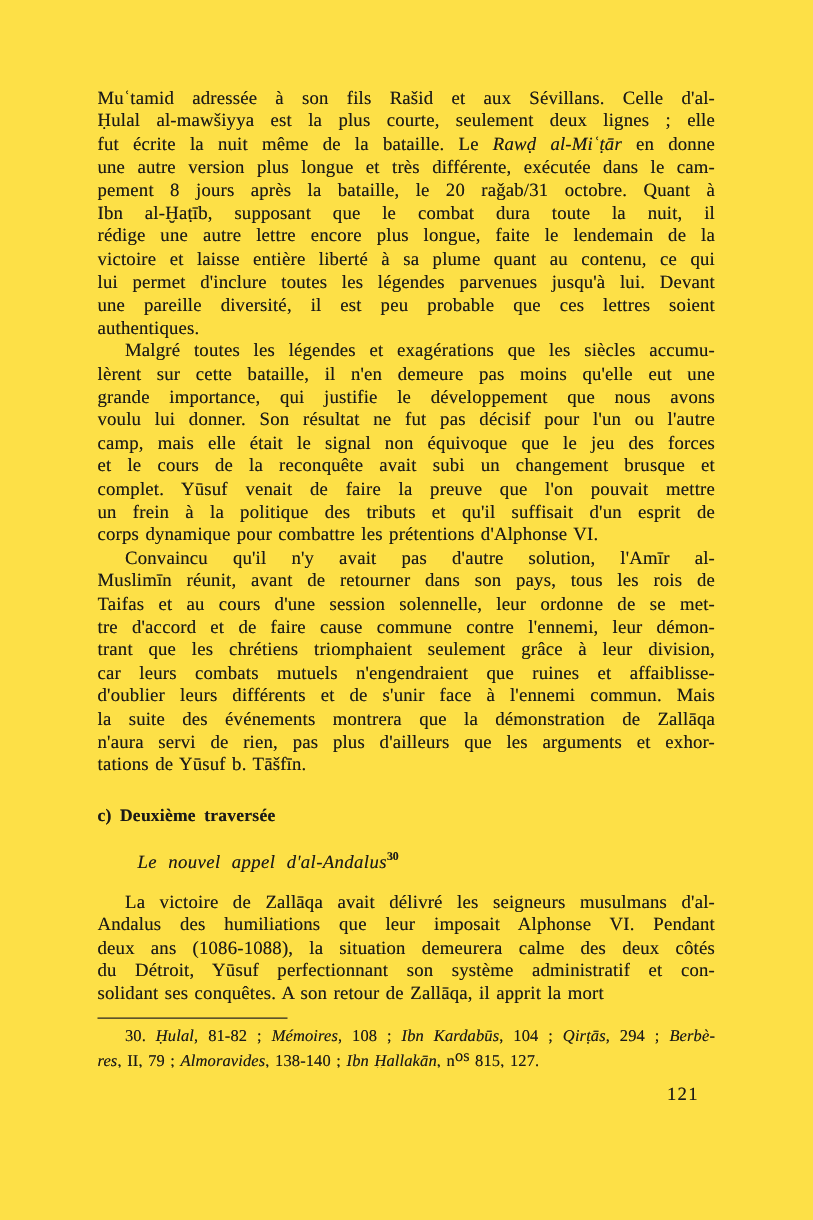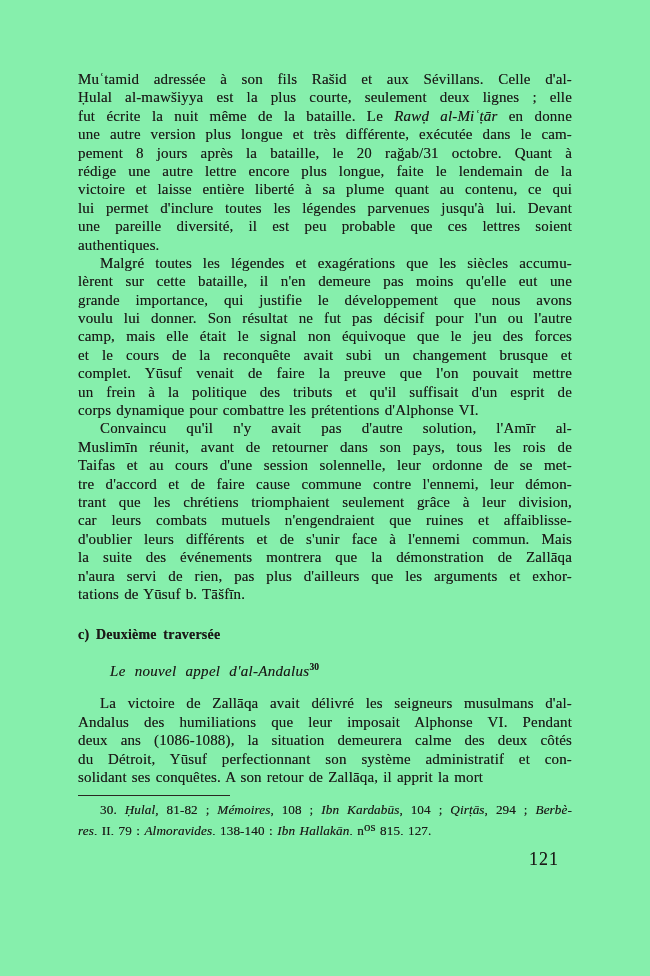--- a/index.html
+++ b/index.html
@@ -7,21 +7,21 @@
   body {
     background: #fcfbf8;
     color: #1b1a18;
     font-family: "Liberation Serif", serif;
     position: relative;
     overflow: hidden;
   }
   .page {
     position: absolute;
     inset: 0;
-    background: #86efac;
+    background: #fde047;
   }
   .text-block {
     position: absolute;
     left: 78px;
     top: 70px;
     width: 494px;
   }
   .line {
     font-size: 15px;
     line-height: 18.4px;
@@ -78,37 +78,38 @@
     word-spacing: 1px;
   }
   .footnote .line sup {
     font-size: 13px;
     vertical-align: 4px;
   }
   .page-number {
     margin-top: 14px;
     text-align: right;
     padding-right: 13px;
-    font-size: 18px;
+    font-size: 15px;
     letter-spacing: 1px;
     text-shadow: 0 0 0.45px rgba(25,22,18,0.55);
   }
 </style>
 </head>
 <body>
 
 <div class="page">
   <div class="text-block">
 
     <div class="paragraph">
         <div class="line">Muʿtamid adressée à son fils Rašid et aux Sévillans. Celle d'al-</div>
         <div class="line">Ḥulal al-mawšiyya est la plus courte, seulement deux lignes ; elle</div>
         <div class="line">fut écrite la nuit même de la bataille. Le <i>Rawḍ al-Miʿṭār</i> en donne</div>
         <div class="line">une autre version plus longue et très différente, exécutée dans le cam-</div>
         <div class="line">pement 8 jours après la bataille, le 20 raǧab/31 octobre. Quant à</div>
+        <div class="line">Ibn al-Ḫaṭīb, supposant que le combat dura toute la nuit, il</div>
         <div class="line">rédige une autre lettre encore plus longue, faite le lendemain de la</div>
         <div class="line">victoire et laisse entière liberté à sa plume quant au contenu, ce qui</div>
         <div class="line">lui permet d'inclure toutes les légendes parvenues jusqu'à lui. Devant</div>
         <div class="line">une pareille diversité, il est peu probable que ces lettres soient</div>
         <div class="line last">authentiques.</div>
       </div>
 
     <div class="paragraph">
         <div class="line indent">Malgré toutes les légendes et exagérations que les siècles accumu-</div>
         <div class="line">lèrent sur cette bataille, il n'en demeure pas moins qu'elle eut une</div>

